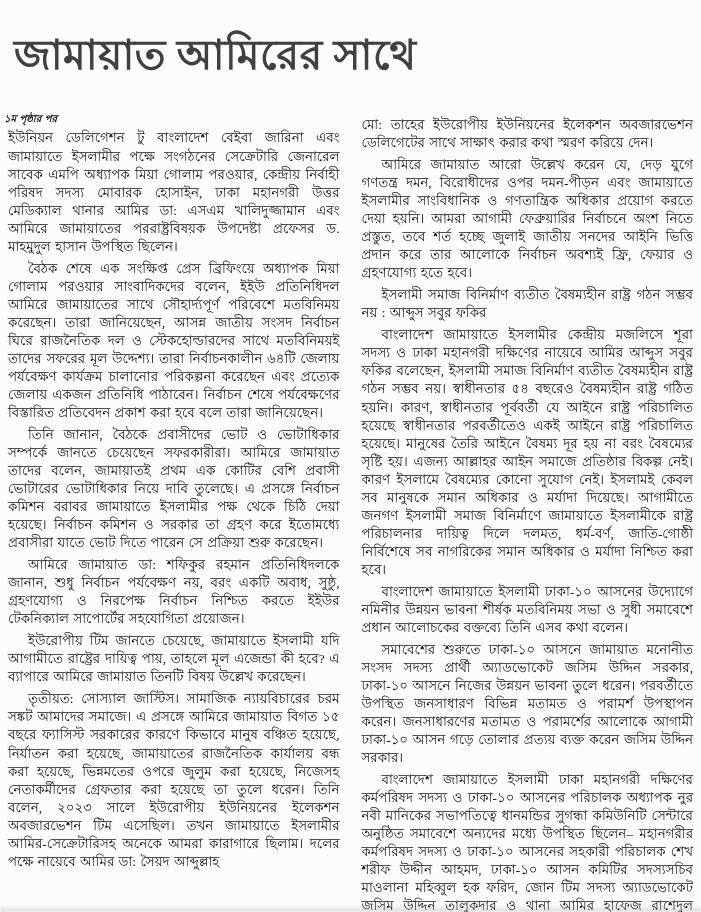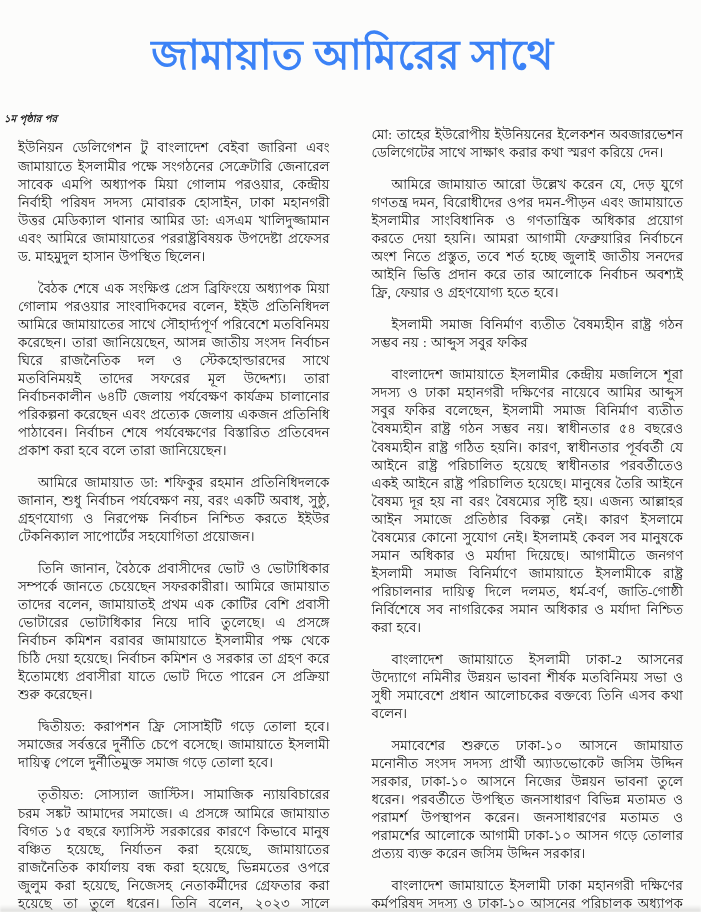--- a/index.html
+++ b/index.html
@@ -9,40 +9,40 @@
     margin:0 auto;
     background:#fcfcfb;
     color:#141414;
     font-family:"Liberation Serif","DejaVu Serif",serif;
     overflow:hidden;
     box-sizing:border-box;
   }
   .headline{
     font-size:41px;
     font-weight:bold;
-    text-align:center;
+    text-align:left;
     letter-spacing:0.5px;
     padding:6px 10px 4px 14px;
     line-height:1.1;
-    color:#3b82f6;
+    color:#404040;
   }
   .columns{
     display:flex;
     gap:14px;
     padding:2px 4px 0 4px;
   }
   .col{
     flex:1 1 0;
     min-width:0;
     font-size:13.4px;
     line-height:1.345;
     text-align:justify;
     word-spacing:1px;
   }
-  .para{margin:14px;}
+  .para{margin:4px;}
   .para.indent{text-indent:20px;}
   .para.subhead{font-weight:normal;}
   .continuation{
     font-weight:bold;
     font-style:italic;
     font-size:10px;
     margin:0 0 1px 0;
   }
   .scan-artifact{
     position:absolute;
@@ -58,34 +58,34 @@
 
 <div class="page">
   <h1 class="headline">জামায়াত আমিরের সাথে</h1>
 
   <div class="columns">
     <div class="col">
       <p class="continuation">১ম পৃষ্ঠার পর</p>
       <div>
           <p class="para">ইউনিয়ন ডেলিগেশন টু বাংলাদেশ বেইবা জারিনা এবং জামায়াতে ইসলামীর পক্ষে সংগঠনের সেক্রেটারি জেনারেল সাবেক এমপি অধ্যাপক মিয়া গোলাম পরওয়ার, কেন্দ্রীয় নির্বাহী পরিষদ সদস্য মোবারক হোসাইন, ঢাকা মহানগরী উত্তর মেডিক্যাল থানার আমির ডা: এসএম খালিদুজ্জামান এবং আমিরে জামায়াতের পররাষ্ট্রবিষয়ক উপদেষ্টা প্রফেসর ড. মাহমুদুল হাসান উপস্থিত ছিলেন।</p>
           <p class="para indent">বৈঠক শেষে এক সংক্ষিপ্ত প্রেস ব্রিফিংয়ে অধ্যাপক মিয়া গোলাম পরওয়ার সাংবাদিকদের বলেন, ইইউ প্রতিনিধিদল আমিরে জামায়াতের সাথে সৌহার্দ্যপূর্ণ পরিবেশে মতবিনিময় করেছেন। তারা জানিয়েছেন, আসন্ন জাতীয় সংসদ নির্বাচন ঘিরে রাজনৈতিক দল ও স্টেকহোল্ডারদের সাথে মতবিনিময়ই তাদের সফরের মূল উদ্দেশ্য। তারা নির্বাচনকালীন ৬৪টি জেলায় পর্যবেক্ষণ কার্যক্রম চালানোর পরিকল্পনা করেছেন এবং প্রত্যেক জেলায় একজন প্রতিনিধি পাঠাবেন। নির্বাচন শেষে পর্যবেক্ষণের বিস্তারিত প্রতিবেদন প্রকাশ করা হবে বলে তারা জানিয়েছেন।</p>
+          <p class="para indent">তিনি জানান, বৈঠকে প্রবাসীদের ভোট ও ভোটাধিকার সম্পর্কে জানতে চেয়েছেন সফরকারীরা। আমিরে জামায়াত তাদের বলেন, জামায়াতই প্রথম এক কোটির বেশি প্রবাসী ভোটারের ভোটাধিকার নিয়ে দাবি তুলেছে। এ প্রসঙ্গে নির্বাচন কমিশন বরাবর জামায়াতে ইসলামীর পক্ষ থেকে চিঠি দেয়া হয়েছে। নির্বাচন কমিশন ও সরকার তা গ্রহণ করে ইতোমধ্যে প্রবাসীরা যাতে ভোট দিতে পারেন সে প্রক্রিয়া শুরু করেছেন।</p>
           <p class="para indent">আমিরে জামায়াত ডা: শফিকুর রহমান প্রতিনিধিদলকে জানান, শুধু নির্বাচন পর্যবেক্ষণ নয়, বরং একটি অবাধ, সুষ্ঠু, গ্রহণযোগ্য ও নিরপেক্ষ নির্বাচন নিশ্চিত করতে ইইউর টেকনিক্যাল সাপোর্টের সহযোগিতা প্রয়োজন।</p>
-          <p class="para indent">তিনি জানান, বৈঠকে প্রবাসীদের ভোট ও ভোটাধিকার সম্পর্কে জানতে চেয়েছেন সফরকারীরা। আমিরে জামায়াত তাদের বলেন, জামায়াতই প্রথম এক কোটির বেশি প্রবাসী ভোটারের ভোটাধিকার নিয়ে দাবি তুলেছে। এ প্রসঙ্গে নির্বাচন কমিশন বরাবর জামায়াতে ইসলামীর পক্ষ থেকে চিঠি দেয়া হয়েছে। নির্বাচন কমিশন ও সরকার তা গ্রহণ করে ইতোমধ্যে প্রবাসীরা যাতে ভোট দিতে পারেন সে প্রক্রিয়া শুরু করেছেন।</p>
-          <p class="para indent">দ্বিতীয়ত: করাপশন ফ্রি সোসাইটি গড়ে তোলা হবে। সমাজের সর্বত্তরে দুর্নীতি চেপে বসেছে। জামায়াতে ইসলামী দায়িত্ব পেলে দুর্নীতিমুক্ত সমাজ গড়ে তোলা হবে।</p>
+          <p class="para indent">ইউরোপীয় টিম জানতে চেয়েছে, জামায়াতে ইসলামী যদি আগামীতে রাষ্ট্রের দায়িত্ব পায়, তাহলে মূল এজেন্ডা কী হবে? এ ব্যাপারে আমিরে জামায়াত তিনটি বিষয় উল্লেখ করেছেন।</p>
           <p class="para indent">তৃতীয়ত: সোস্যাল জাস্টিস। সামাজিক ন্যায়বিচারের চরম সঙ্কট আমাদের সমাজে। এ প্রসঙ্গে আমিরে জামায়াত বিগত ১৫ বছরে ফ্যাসিস্ট সরকারের কারণে কিভাবে মানুষ বঞ্চিত হয়েছে, নির্যাতন করা হয়েছে, জামায়াতের রাজনৈতিক কার্যালয় বন্ধ করা হয়েছে, ভিন্নমতের ওপরে জুলুম করা হয়েছে, নিজেসহ নেতাকর্মীদের গ্রেফতার করা হয়েছে তা তুলে ধরেন। তিনি বলেন, ২০২৩ সালে ইউরোপীয় ইউনিয়নের ইলেকশন অবজারভেশন টিম এসেছিল। তখন জামায়াতে ইসলামীর আমির-সেক্রেটারিসহ অনেকে আমরা কারাগারে ছিলাম। দলের পক্ষে নায়েবে আমির ডা: সৈয়দ আব্দুল্লাহ</p>
         </div>
     </div>
 
     <div class="col">
       <div>
           <p class="para">মো: তাহের ইউরোপীয় ইউনিয়নের ইলেকশন অবজারভেশন ডেলিগেটের সাথে সাক্ষাৎ করার কথা স্মরণ করিয়ে দেন।</p>
           <p class="para indent">আমিরে জামায়াত আরো উল্লেখ করেন যে, দেড় যুগে গণতন্ত্র দমন, বিরোধীদের ওপর দমন-পীড়ন এবং জামায়াতে ইসলামীর সাংবিধানিক ও গণতান্ত্রিক অধিকার প্রয়োগ করতে দেয়া হয়নি। আমরা আগামী ফেব্রুয়ারির নির্বাচনে অংশ নিতে প্রস্তুত, তবে শর্ত হচ্ছে জুলাই জাতীয় সনদের আইনি ভিত্তি প্রদান করে তার আলোকে নির্বাচন অবশ্যই ফ্রি, ফেয়ার ও গ্রহণযোগ্য হতে হবে।</p>
           <p class="para indent subhead">ইসলামী সমাজ বিনির্মাণ ব্যতীত বৈষম্যহীন রাষ্ট্র গঠন সম্ভব নয় : আব্দুস সবুর ফকির</p>
           <p class="para indent">বাংলাদেশ জামায়াতে ইসলামীর কেন্দ্রীয় মজলিসে শূরা সদস্য ও ঢাকা মহানগরী দক্ষিণের নায়েবে আমির আব্দুস সবুর ফকির বলেছেন, ইসলামী সমাজ বিনির্মাণ ব্যতীত বৈষম্যহীন রাষ্ট্র গঠন সম্ভব নয়। স্বাধীনতার ৫৪ বছরেও বৈষম্যহীন রাষ্ট্র গঠিত হয়নি। কারণ, স্বাধীনতার পূর্ববর্তী যে আইনে রাষ্ট্র পরিচালিত হয়েছে স্বাধীনতার পরবর্তীতেও একই আইনে রাষ্ট্র পরিচালিত হয়েছে। মানুষের তৈরি আইনে বৈষম্য দূর হয় না বরং বৈষম্যের সৃষ্টি হয়। এজন্য আল্লাহর আইন সমাজে প্রতিষ্ঠার বিকল্প নেই। কারণ ইসলামে বৈষম্যের কোনো সুযোগ নেই। ইসলামই কেবল সব মানুষকে সমান অধিকার ও মর্যাদা দিয়েছে। আগামীতে জনগণ ইসলামী সমাজ বিনির্মাণে জামায়াতে ইসলামীকে রাষ্ট্র পরিচালনার দায়িত্ব দিলে দলমত, ধর্ম-বর্ণ, জাতি-গোষ্ঠী নির্বিশেষে সব নাগরিকের সমান অধিকার ও মর্যাদা নিশ্চিত করা হবে।</p>
-          <p class="para indent">বাংলাদেশ জামায়াতে ইসলামী ঢাকা-2 আসনের উদ্যোগে নমিনীর উন্নয়ন ভাবনা শীর্ষক মতবিনিময় সভা ও সুধী সমাবেশে প্রধান আলোচকের বক্তব্যে তিনি এসব কথা বলেন।</p>
+          <p class="para indent">বাংলাদেশ জামায়াতে ইসলামী ঢাকা-১০ আসনের উদ্যোগে নমিনীর উন্নয়ন ভাবনা শীর্ষক মতবিনিময় সভা ও সুধী সমাবেশে প্রধান আলোচকের বক্তব্যে তিনি এসব কথা বলেন।</p>
           <p class="para indent">সমাবেশের শুরুতে ঢাকা-১০ আসনে জামায়াত মনোনীত সংসদ সদস্য প্রার্থী অ্যাডভোকেট জসিম উদ্দিন সরকার, ঢাকা-১০ আসনে নিজের উন্নয়ন ভাবনা তুলে ধরেন। পরবর্তীতে উপস্থিত জনসাধারণ বিভিন্ন মতামত ও পরামর্শ উপস্থাপন করেন। জনসাধারণের মতামত ও পরামর্শের আলোকে আগামী ঢাকা-১০ আসন গড়ে তোলার প্রত্যয় ব্যক্ত করেন জসিম উদ্দিন সরকার।</p>
           <p class="para indent">বাংলাদেশ জামায়াতে ইসলামী ঢাকা মহানগরী দক্ষিণের কর্মপরিষদ সদস্য ও ঢাকা-১০ আসনের পরিচালক অধ্যাপক নুর নবী মানিকের সভাপতিত্বে ধানমন্ডির সুগন্ধা কমিউনিটি সেন্টারে অনুষ্ঠিত সমাবেশে অন্যদের মধ্যে উপস্থিত ছিলেন– মহানগরীর কর্মপরিষদ সদস্য ও ঢাকা-১০ আসনের সহকারী পরিচালক শেখ শরীফ উদ্দীন আহমদ, ঢাকা-১০ আসন কমিটির সদস্যসচিব মাওলানা মহিব্বুল হক ফরিদ, জোন টিম সদস্য অ্যাডভোকেট জসিম উদ্দিন তালুকদার ও থানা আমির হাফেজ রাশেদুল ইসলাম, মজিবুর রহমান খান, জাহিনুর রহমান, আখতারুল আলম সোহেল, মাহফুজ আলম, মাহাবুবুর রশীদ প্রমুখ।</p>
         </div>
     </div>
   </div>
 
   <div class="scan-artifact"></div>
 </div>
 
 </body></html>

